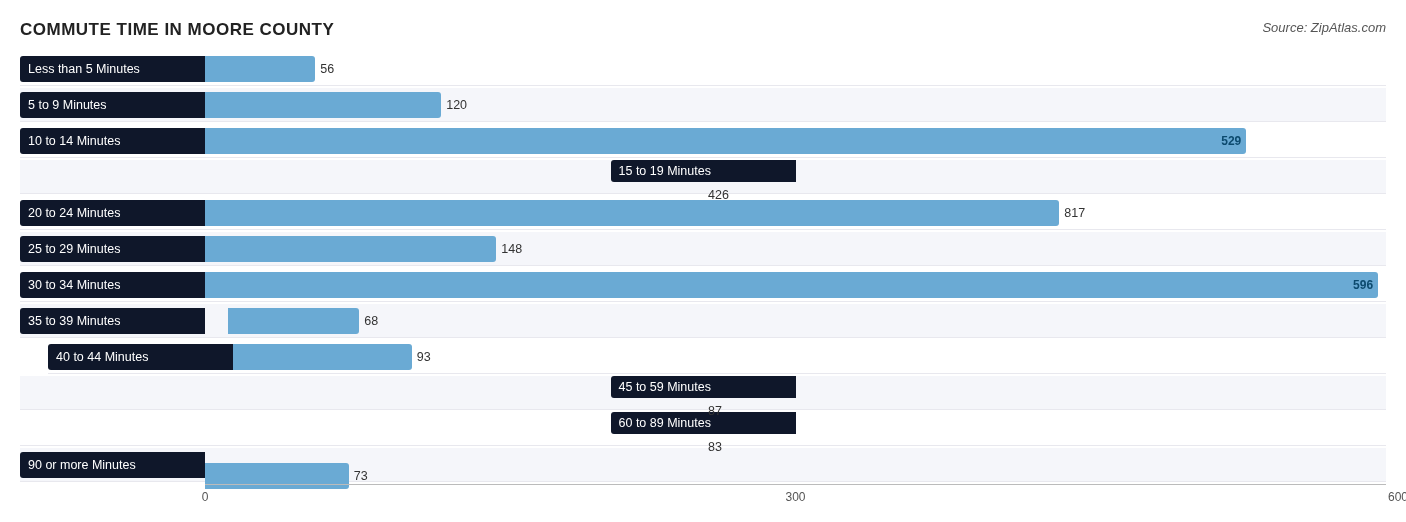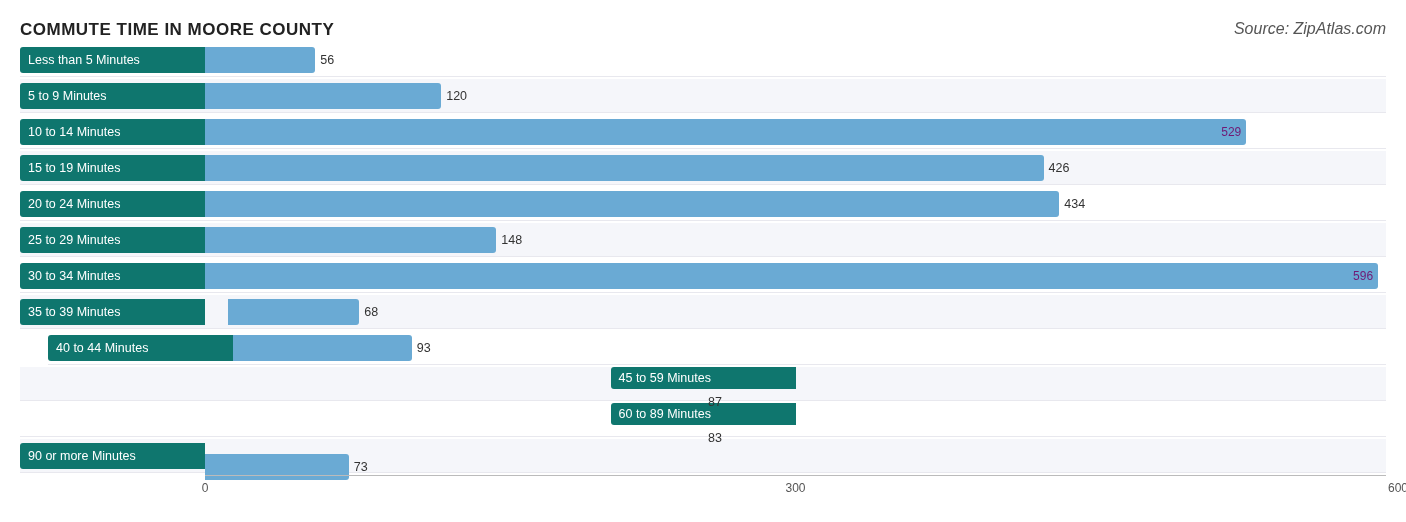--- a/index.html
+++ b/index.html
@@ -12,31 +12,31 @@
     }
     .chart-container {
       width: 1406px;
       padding: 10px 20px 30px 20px;
       position: relative;
     }
     .chart-header {
       display: flex;
       justify-content: space-between;
       align-items: flex-start;
-      margin-bottom: 3px;
+      margin-bottom: 12px;
     }
     .chart-title {
       font-size: 17px;
       font-weight: bold;
       color: #222;
       letter-spacing: 0.5px;
       text-transform: uppercase;
     }
     .chart-source {
-      font-size: 16px;
+      font-size: 13px;
       color: #555;
       font-style: italic;
     }
     .chart-area {
       position: relative;
       width: 100%;
     }
     .bar-row {
       display: flex;
       align-items: center;
@@ -46,21 +46,21 @@
       background: #fff;
     }
     .bar-row:nth-child(odd) {
       background: #f5f6fa;
     }
     .bar-label {
       width: 185px;
       min-width: 185px;
       font-size: 12.5px;
       color: #fff;
-      background: #0f766e;
+      background: #0f172a;
       border-radius: 3px 0 0 3px;
       padding: 4px 8px;
       height: 26px;
       display: flex;
       align-items: center;
       white-space: nowrap;
       margin-right: 0;
       text-align: center;
     }
     .bar-track {
@@ -82,22 +82,22 @@
       position: absolute;
       left: calc(100% + 5px);
       font-size: 12.5px;
       color: #333;
       white-space: nowrap;
     }
     .bar-value-inside {
       position: absolute;
       right: 5px;
       font-size: 12px;
-      color: #701a75;
-      font-weight: normal;
+      color: #0c4a6e;
+      font-weight: bold;
       white-space: nowrap;
     }
     .x-tick {
       font-size: 12px;
       color: #555;
       position: absolute;
       transform: translateX(-50%);
       top: 6px;
     }
   </style>
@@ -128,33 +128,33 @@
         </div>
       </div>
       <div class="bar-row" style="background: rgb(255, 255, 255);">
         <div class="bar-label">10 to 14 Minutes</div>
         <div class="bar-track">
           <div class="bar-fill" style="width: 88.1667%;">
             <span class="bar-value-inside">529</span>
           </div>
         </div>
       </div>
-      <div class="bar-row" style="background: rgb(245, 246, 250);">
+      <div class="bar-row" style="background: rgb(245, 246, 250); flex-direction: column;">
         <div class="bar-label">15 to 19 Minutes</div>
         <div class="bar-track">
           <div class="bar-fill" style="width: 71%;">
             <span class="bar-value">426</span>
           </div>
         </div>
       </div>
       <div class="bar-row" style="background: rgb(255, 255, 255);">
         <div class="bar-label">20 to 24 Minutes</div>
         <div class="bar-track">
           <div class="bar-fill" style="width: 72.3333%;">
-            <span class="bar-value">434</span>
+            <span class="bar-value">817</span>
           </div>
         </div>
       </div>
       <div class="bar-row" style="background: rgb(245, 246, 250);">
         <div class="bar-label">25 to 29 Minutes</div>
         <div class="bar-track">
           <div class="bar-fill" style="width: 24.6667%;">
             <span class="bar-value">148</span>
           </div>
         </div>

